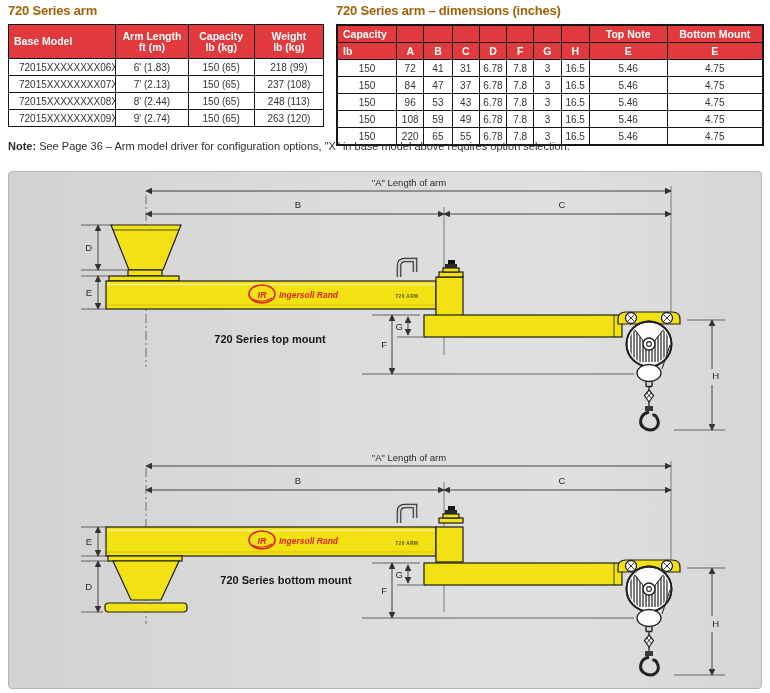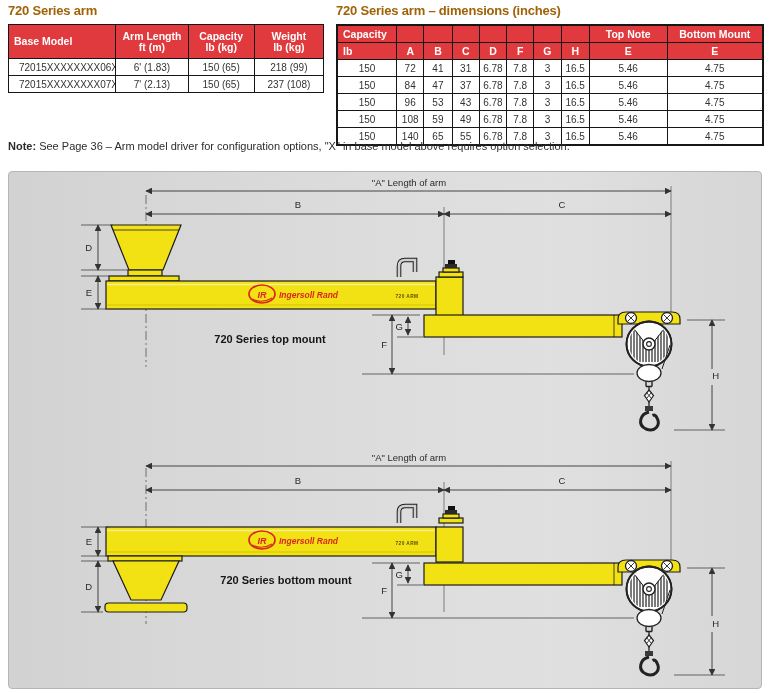--- a/index.html
+++ b/index.html
@@ -78,20 +78,32 @@
         <td>6' (1.83)</td>
         <td>150 (65)</td>
         <td>218 (99)</td>
       </tr>
   <tr>
         <td class="base">72015XXXXXXXX07X</td>
         <td>7' (2.13)</td>
         <td>150 (65)</td>
         <td>237 (108)</td>
       </tr>
+  <tr>
+        <td class="base">72015XXXXXXXX08X</td>
+        <td>8' (2.44)</td>
+        <td>150 (65)</td>
+        <td>248 (113)</td>
+      </tr>
+  <tr>
+        <td class="base">72015XXXXXXXX09X</td>
+        <td>9' (2.74)</td>
+        <td>150 (65)</td>
+        <td>263 (120)</td>
+      </tr>
 </tbody>
   </table>
 
 <table id="dim-table">
   <colgroup>
       <col style="width:59px">
       <col style="width:27px">
       <col style="width:28px">
       <col style="width:27px">
       <col style="width:27px">
@@ -169,21 +181,21 @@
         <td>49</td>
         <td>6.78</td>
         <td>7.8</td>
         <td>3</td>
         <td>16.5</td>
         <td>5.46</td>
         <td>4.75</td>
       </tr>
   <tr>
         <td>150</td>
-        <td>140</td>
+        <td>220</td>
         <td>65</td>
         <td>55</td>
         <td>6.78</td>
         <td>7.8</td>
         <td>3</td>
         <td>16.5</td>
         <td>5.46</td>
         <td>4.75</td>
       </tr>
 </tbody>

